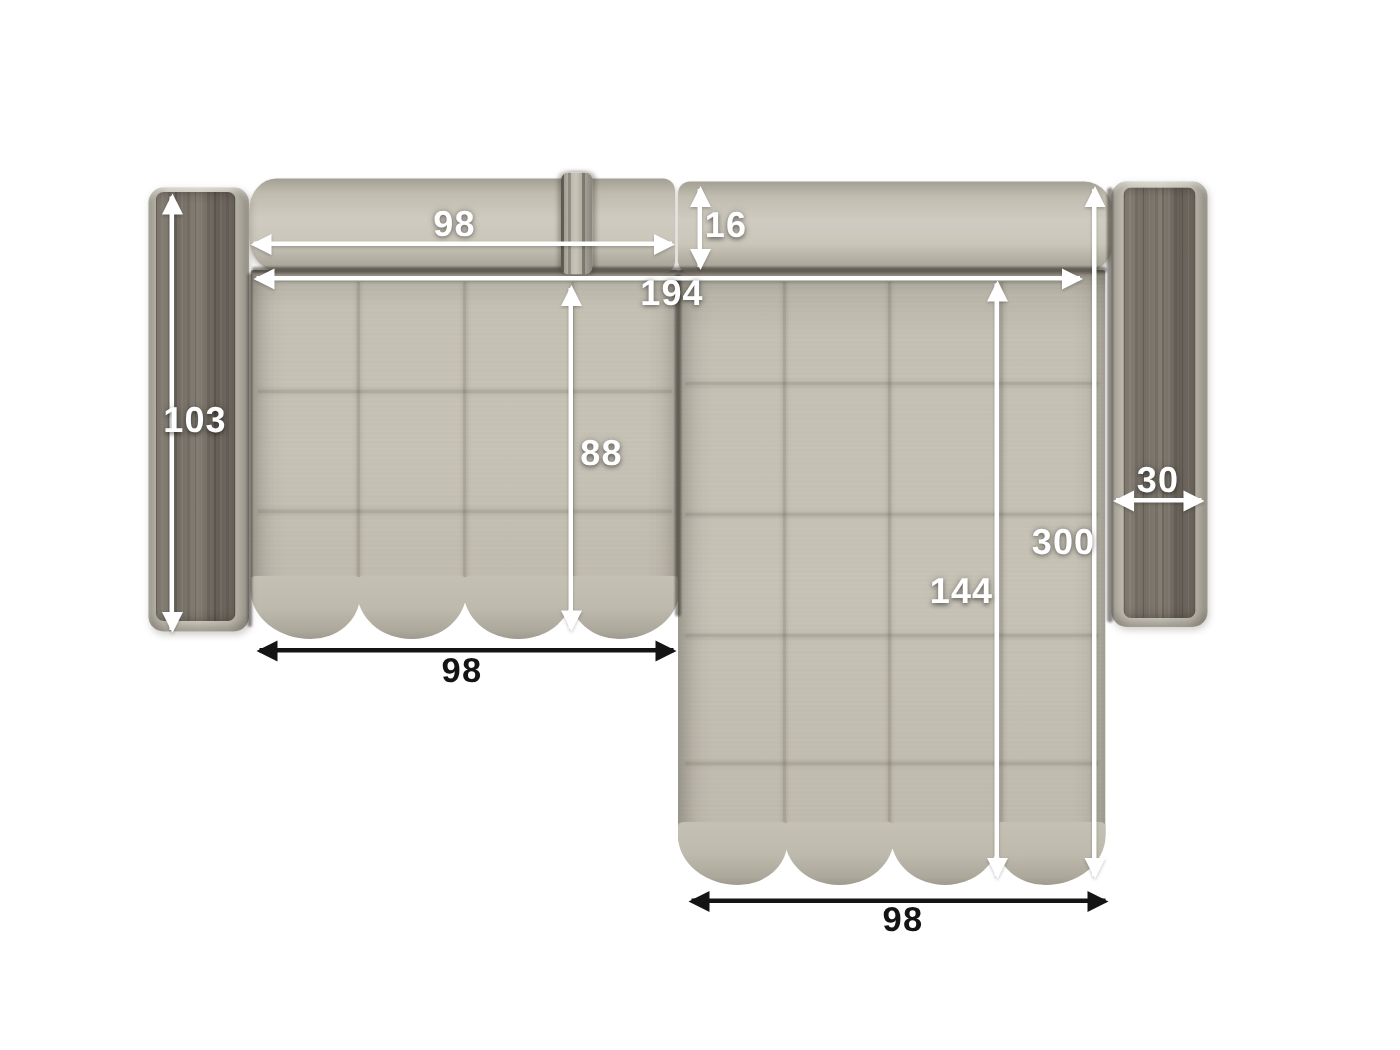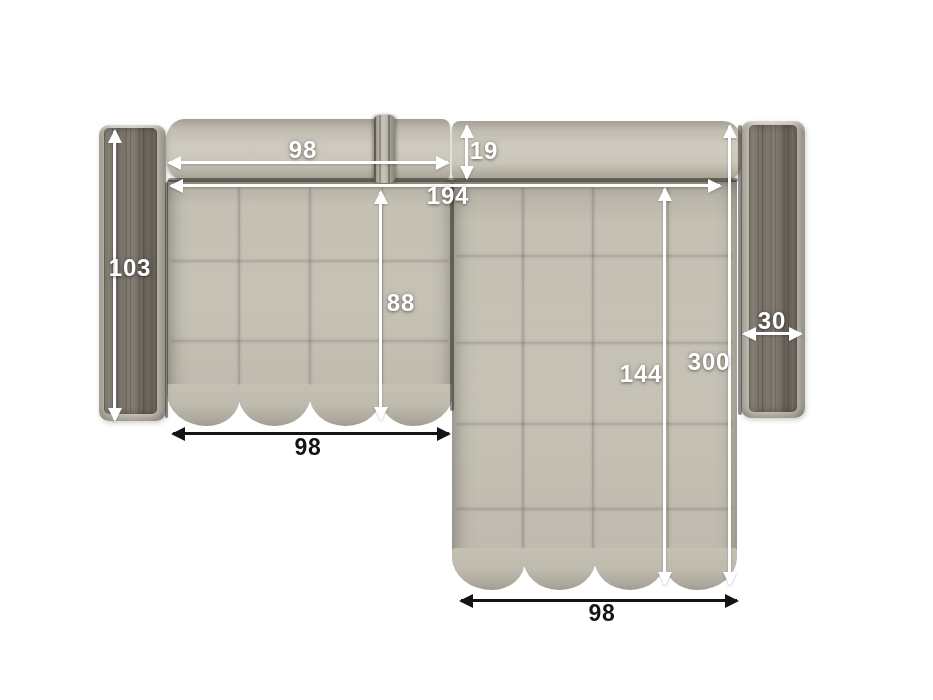--- a/index.html
+++ b/index.html
@@ -121,51 +121,51 @@
   <div class="dim h white" style="left:169px;top:161px;width:279px;">
     <span class="ah left"></span>
     <span class="ah right"></span>
   </div>
   <div class="dim-label" style="left:303px;top:150px;">98</div>
 
   <div class="dim v white" style="left:465px;top:126px;height:52px;">
     <span class="ah top"></span>
     <span class="ah bottom"></span>
   </div>
-  <div class="dim-label" style="left:484px;top:151px;">19</div>
+  <div class="dim-label" style="left:484px;top:151px;">16</div>
 
   <div class="dim h white" style="left:171px;top:184px;width:549px;">
     <span class="ah left"></span>
     <span class="ah right"></span>
   </div>
   <div class="dim-label" style="left:448px;top:196px;">194</div>
 
   <div class="dim v white" style="left:113px;top:131px;height:289px;">
     <span class="ah top"></span>
     <span class="ah bottom"></span>
   </div>
-  <div class="dim-label" style="left:130px;top:268px;">103</div>
+  <div class="dim-label" style="left:130px;top:281px;">103</div>
 
   <div class="dim v white" style="left:379px;top:192px;height:227px;">
     <span class="ah top"></span>
     <span class="ah bottom"></span>
   </div>
   <div class="dim-label" style="left:401px;top:303px;">88</div>
 
   <div class="dim v white" style="left:728px;top:126px;height:458px;">
     <span class="ah top"></span>
     <span class="ah bottom"></span>
   </div>
   <div class="dim-label" style="left:709px;top:362px;">300</div>
 
   <div class="dim v white" style="left:663px;top:189px;height:395px;">
     <span class="ah top"></span>
     <span class="ah bottom"></span>
   </div>
-  <div class="dim-label" style="left:641px;top:374px;">144</div>
+  <div class="dim-label" style="left:641px;top:395px;">144</div>
 
   <div class="dim h white" style="left:744px;top:332px;width:57px;">
     <span class="ah left"></span>
     <span class="ah right"></span>
   </div>
   <div class="dim-label" style="left:772px;top:321px;">30</div>
 
   <div class="dim h black" style="left:173px;top:432px;width:276px;">
     <span class="ah left"></span>
     <span class="ah right"></span>

